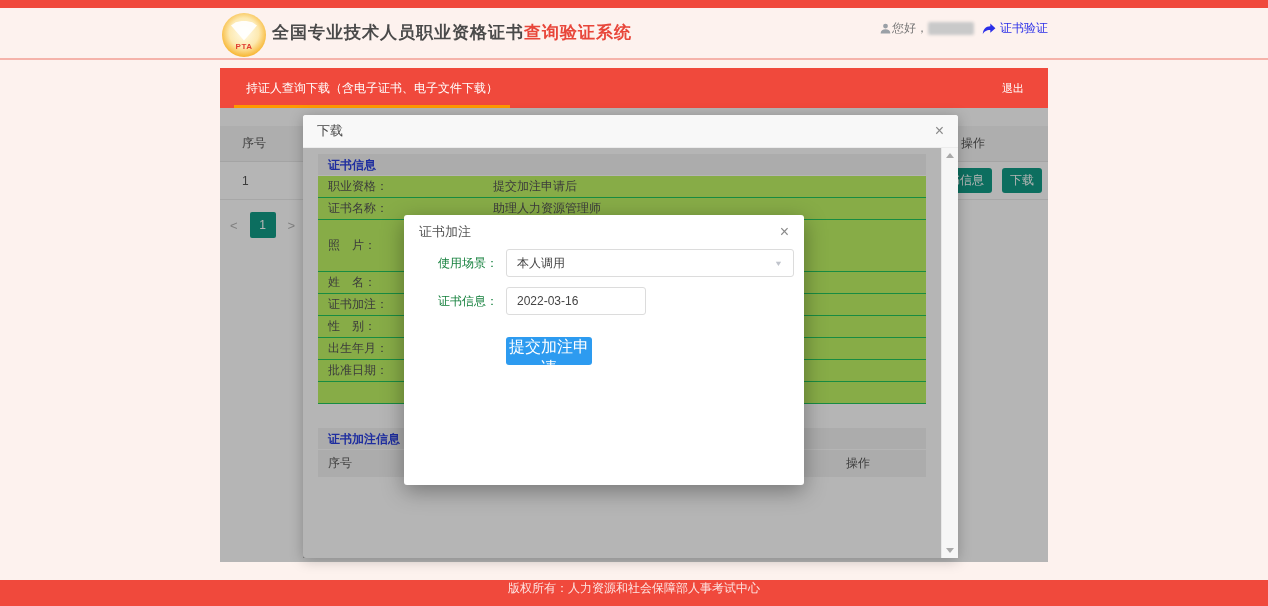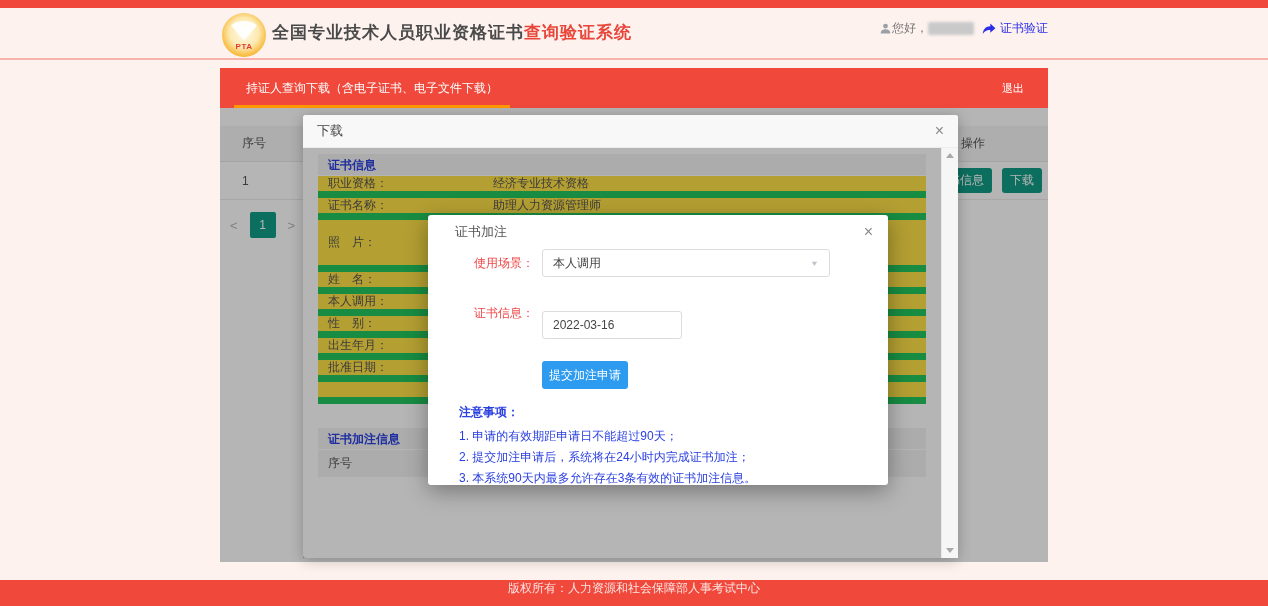--- a/index.html
+++ b/index.html
@@ -52,41 +52,41 @@
   .dl-body { flex:1; display:flex; position:relative; min-height:0; }
   .dl-content { flex:1; padding:6px 15px 0 15px; font-size:12px; color:#555; }
   .dl-shade { position:absolute; left:0; top:0; bottom:0; right:17px; background:rgba(0,0,0,.29); z-index:5; }
   .dl-scroll { width:17px; background:#f6f6f6; border-left:1px solid #e8e8e8; position:relative; }
   .sb-up, .sb-down { position:absolute; left:50%; transform:translateX(-50%); width:0; height:0;
                      border-left:4px solid transparent; border-right:4px solid transparent; cursor:pointer; }
   .sb-up   { top:5px;    border-bottom:5px solid #a9a9a9; }
   .sb-down { bottom:5px; border-top:5px solid #a9a9a9; }
   .sec-title { height:22px; line-height:22px; background:#f3f3f3; border-bottom:1px solid #fff;
                font-weight:bold; color:#2b40e0; padding-left:10px; }
-  .crow { display:flex; height:22px; background:#fde047; border-bottom:7px solid #22c55e; }
+  .crow { display:flex; height:22px; background:#bef264; border-bottom:1px solid #22c55e; }
   .crow.photo { height:52px; }
   .crow .lab { width:165px; padding-left:10px; display:flex; align-items:center; }
   .crow .val { flex:1; padding-left:10px; display:flex; align-items:center; }
   .sec-gap { height:24px; }
   .arow { display:flex; align-items:center; height:28px; background:#f3f3f3; border-bottom:1px solid #fff; }
   .arow .a-idx { width:120px; padding-left:10px; }
   .arow .a-fill { flex:1; }
   .arow .a-act { width:80px; }
   .empty-row { height:28px; display:flex; align-items:center; justify-content:center; color:#999; border-bottom:1px solid #ddd; }
   
-  .ann-modal { position:absolute; left:428px; top:215px; width:460px; height:270px; background:#fff; z-index:30;
-               border-radius:3px; box-shadow:0 6px 22px rgba(0,0,0,.35);padding-left:12px; }
+  .ann-modal { position:absolute; left:404px; top:215px; width:400px; height:270px; background:#fff; z-index:30;
+               border-radius:3px; box-shadow:0 6px 22px rgba(0,0,0,.35); }
   .ann-header { height:34px; display:flex; align-items:center; padding:0 15px; font-size:13px; color:#555; }
   .form-row { display:flex; align-items:center; margin-bottom:10px; }
-  .form-label { width:102px; text-align:right; padding-right:8px; font-size:12px; color:#ef4444; }
+  .form-label { width:102px; text-align:right; padding-right:8px; font-size:12px; color:#15803d; }
   .select-box { width:288px; height:28px; border:1px solid #dcdcdc; border-radius:3px;
                 display:flex; align-items:center; padding:0 10px; font-size:12px; color:#444; cursor:pointer; background:#fff;text-align:center; }
   .sel-arrow { margin-left:auto; color:#c0c4cc; font-size:9px; transform:scaleY(.85); }
-  .date-input { width:140px; height:28px; border:1px solid #dcdcdc; border-radius:3px; padding:0 10px; font-size:12px; color:#444; outline:none;margin-top:24px; }
-  .submit-btn { margin:12px 0 0 102px; width:86px; height:28px; background:#2d9bf0; color:#fff; border:none; border-radius:3px; font-size:12px; cursor:pointer; }
+  .date-input { width:140px; height:28px; border:1px solid #dcdcdc; border-radius:3px; padding:0 10px; font-size:12px; color:#444; outline:none; }
+  .submit-btn { margin:12px 0 0 102px; width:86px; height:28px; background:#2d9bf0; color:#fff; border:none; border-radius:3px; font-size:16px; cursor:pointer; }
   .notes { margin:15px 0 0 19px; font-size:12px; color:#2b40e0; }
   .notes-title { font-weight:bold; margin-bottom:5px; }
   .note-line { line-height:21px; }
   
   .footer { position:absolute; left:0; bottom:0; width:100%; height:26px; background:#f0493c;
             display:flex; justify-content:center; font-size:12px; color:rgba(255,255,255,.85); }
 </style>
 </head>
 <body>
 
@@ -153,36 +153,36 @@
 <div class="dl-modal">
   <div class="dl-header">
     <span>下载</span>
     <span class="modal-close">×</span>
   </div>
   <div class="dl-body">
     <div class="dl-content">
       <div class="sec-title">证书信息</div>
       <div class="crow">
         <div class="lab">职业资格：</div>
-        <div class="val">经济专业技术资格</div>
+        <div class="val">提交加注申请后</div>
       </div>
       <div class="crow">
         <div class="lab">证书名称：</div>
         <div class="val">助理人力资源管理师</div>
       </div>
       <div class="crow photo">
         <div class="lab">照　片：</div>
         <div class="val"></div>
       </div>
       <div class="crow">
         <div class="lab">姓　名：</div>
         <div class="val"></div>
       </div>
       <div class="crow">
-        <div class="lab">本人调用：</div>
+        <div class="lab">证书加注：</div>
         <div class="val"></div>
       </div>
       <div class="crow">
         <div class="lab">性　别：</div>
         <div class="val"></div>
       </div>
       <div class="crow">
         <div class="lab">出生年月：</div>
         <div class="val"></div>
       </div>
@@ -220,23 +220,17 @@
     <div class="select-box">
       <span>本人调用</span>
       <span class="sel-arrow">▼</span>
     </div>
   </div>
   <div class="form-row">
     <div class="form-label">证书信息：</div>
     <input class="date-input" value="2022-03-16" style="">
   </div>
   <button class="submit-btn">提交加注申请</button>
-  <div class="notes">
-    <div class="notes-title">注意事项：</div>
-    <div class="note-line">1. 申请的有效期距申请日不能超过90天；</div>
-    <div class="note-line">2. 提交加注申请后，系统将在24小时内完成证书加注；</div>
-    <div class="note-line">3. 本系统90天内最多允许存在3条有效的证书加注信息。</div>
-  </div>
 </div>
 
 <div class="footer">
   <span>版权所有：人力资源和社会保障部人事考试中心</span>
 </div>
 
 </body></html>

